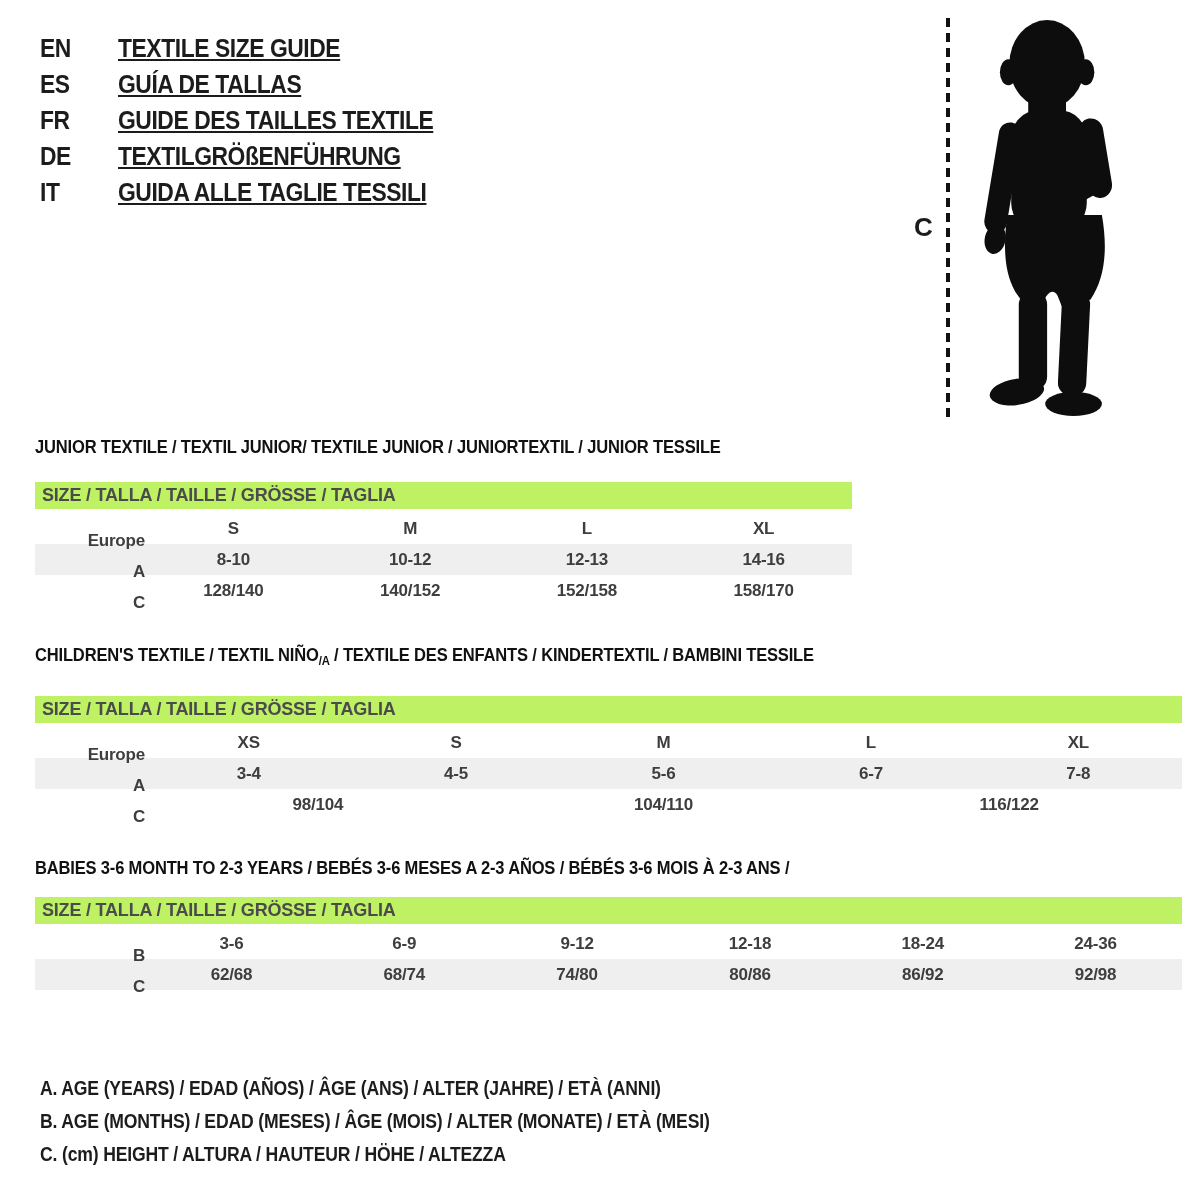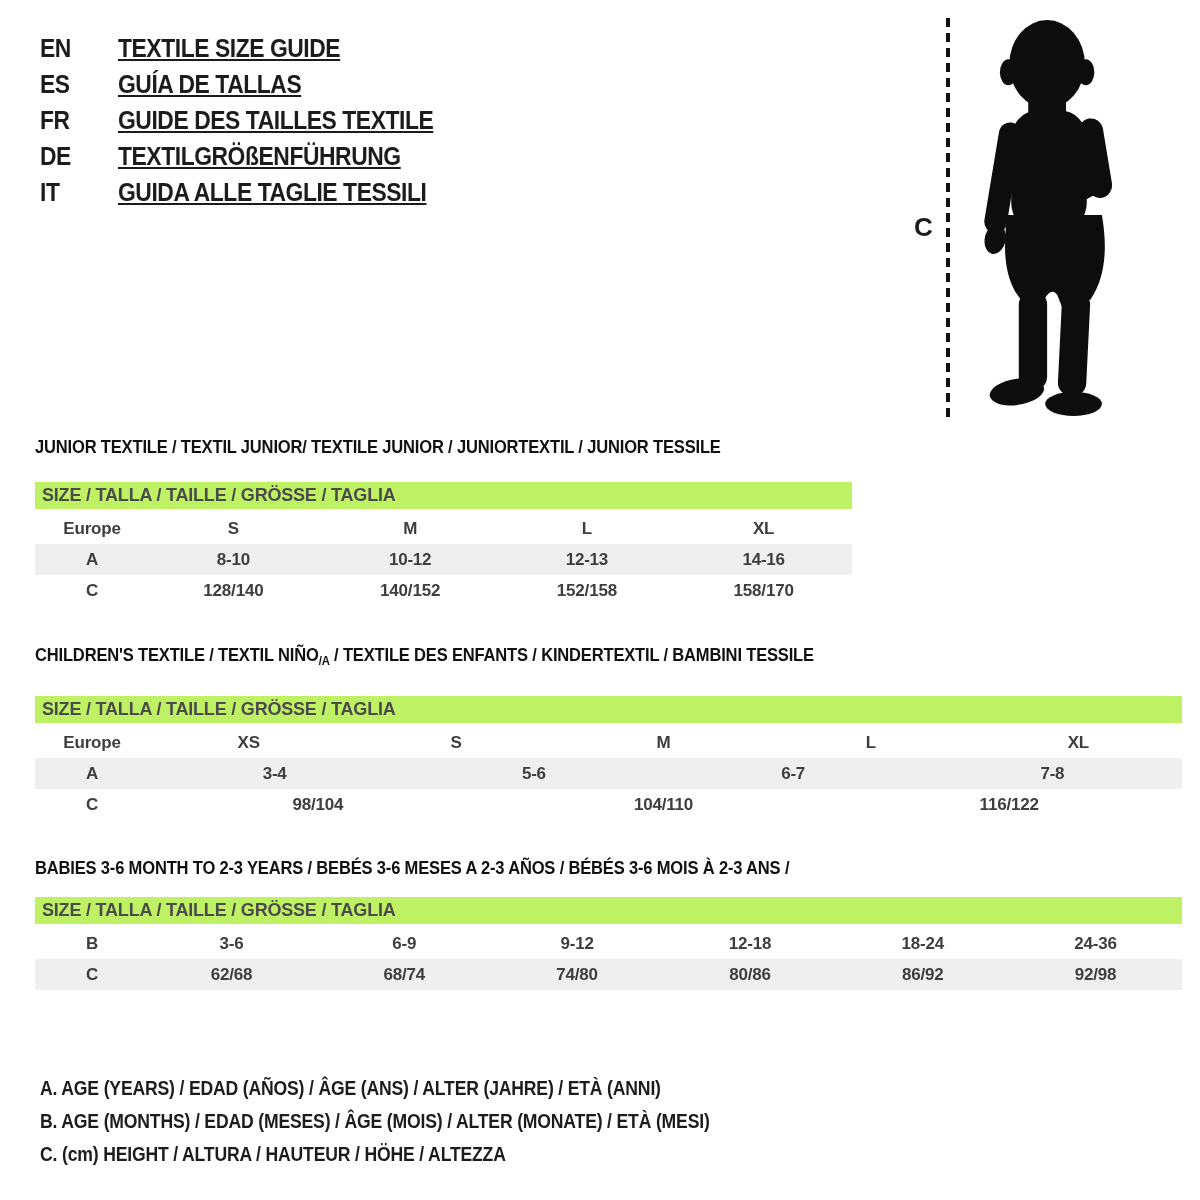--- a/index.html
+++ b/index.html
@@ -23,21 +23,21 @@
   
   .section { position:absolute; left:35px; }
   .sec-title { font-size:19px; line-height:20px; letter-spacing:-0.2px; color:#111; white-space:nowrap; }
   .sec-title sub { font-size:13px; vertical-align:-4px; }
 
   .size-table { margin-top:25px; }
   .size-bar { height:27px; line-height:27px; background:#bef264; color:#4b4b4b; font-size:18px; padding-left:7px; letter-spacing:-0.2px; }
   .rows { padding-top:4px; }
   .trow { display:flex; height:31px; line-height:31px; font-size:17px; color:#3e3e3e; letter-spacing:-0.2px; }
   .trow.alt { background:#efefef; }
-  .tlabel { width:110px; flex:0 0 110px; padding-left:4px; text-align:center; }
+  .tlabel { width:110px; flex:0 0 110px; padding-left:4px; text-align:right;margin-top:12px; }
   .tcell { flex:1 1 0; text-align:center; }
 
   #junior   { top:437px; width:817px; }
   #children { top:645px; width:1147px; }
   #babies   { top:851px; width:1147px; }
   #babies .sec-title { line-height:33px; }
   #babies .size-table { margin-top:13px; }
 
   
   .legend { position:absolute; left:40px; top:1072px; }
@@ -131,20 +131,21 @@
         <span class="tlabel">Europe</span>
         <span class="tcell">XS</span>
         <span class="tcell">S</span>
         <span class="tcell">M</span>
         <span class="tcell">L</span>
         <span class="tcell">XL</span>
       </div>
       <div class="trow alt">
         <span class="tlabel">A</span>
         <span class="tcell">3-4</span>
+        <span class="tcell">4-5</span>
         <span class="tcell">5-6</span>
         <span class="tcell">6-7</span>
         <span class="tcell">7-8</span>
       </div>
       <div class="trow">
         <span class="tlabel">C</span>
         <span class="tcell">98/104</span>
         <span class="tcell">104/110</span>
         <span class="tcell">116/122</span>
       </div>

